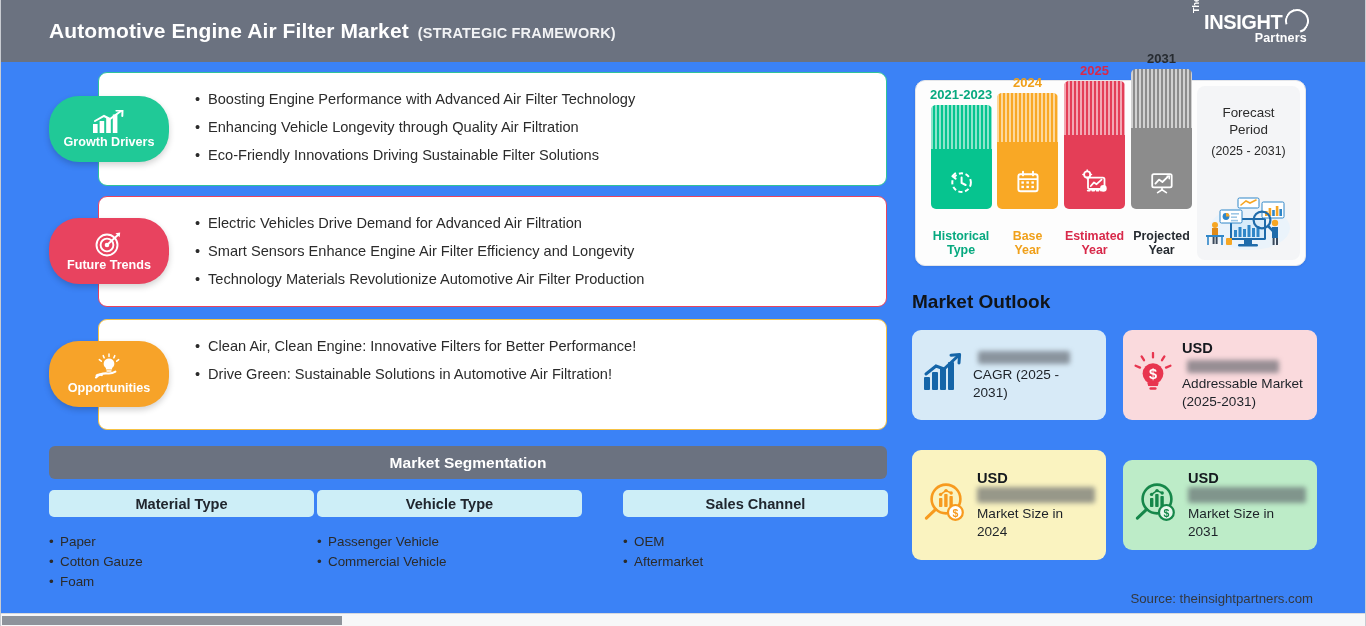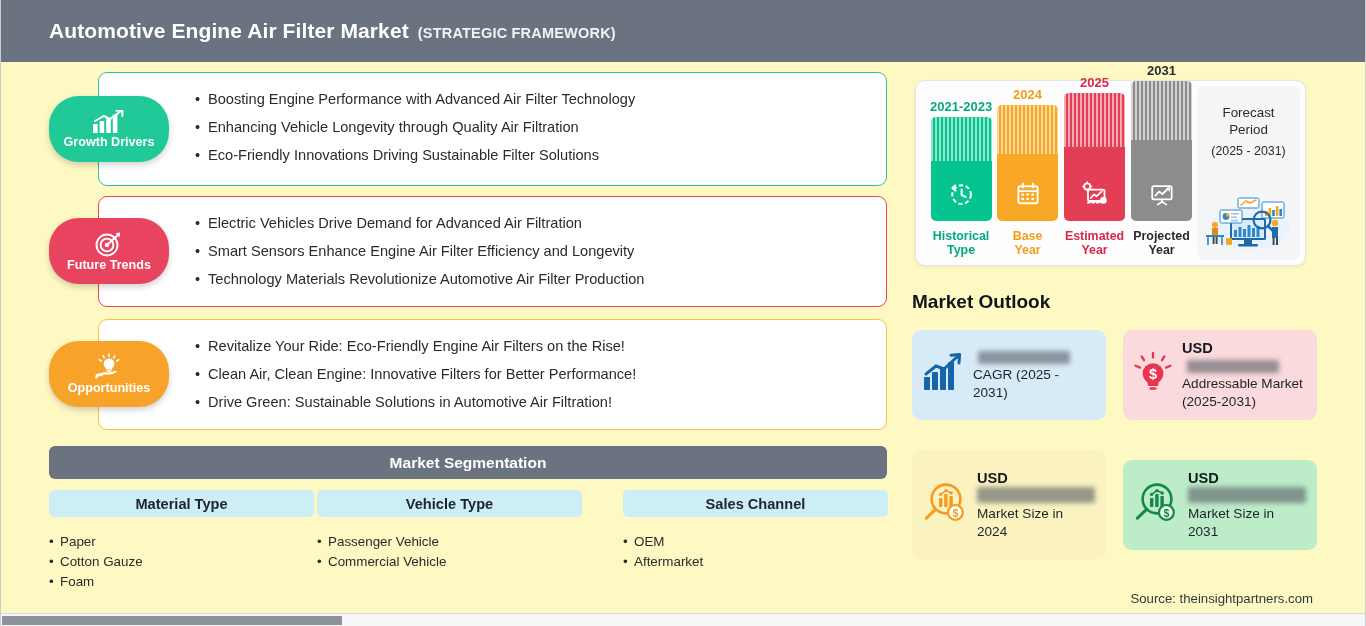--- a/index.html
+++ b/index.html
@@ -5,21 +5,21 @@
   * { box-sizing: border-box; margin: 0; padding: 0; }
   html, body {
     width: 1366px; height: 626px;
     background: #ffffff;
     font-family: "Liberation Sans", sans-serif;
     overflow: hidden;
   }
   #page {
     position: relative;
     width: 1366px; height: 626px;
-    background: #fef9c3;
+    background: #3b82f6;
     border-left: 1px solid #c9ccd2;
     border-right: 1px solid #c9ccd2;
     overflow: hidden;
   }
 
   
   #header {
     position: absolute; left: 0; top: 0;
     width: 1366px; height: 62px;
     background: #6b7280;
@@ -171,21 +171,21 @@
     position: relative; overflow: hidden;
     display: flex; align-items: flex-end; justify-content: center;
   }
   .fc-stripes {
     position: absolute; left: 0; top: 0; right: 0;
     height: 42%;
   }
   .fc-icon { position: relative; margin-bottom: 10px; }
   .fc-cap {
     font-size: 12.4px; font-weight: bold;
-    margin-top: 8px; line-height: 14px;
+    margin-top: 20px; line-height: 14px;
   }
   #fcg-0 { left: 14px; }
   #fcg-1 { left: 81px; }
   #fcg-2 { left: 148px; }
   #fcg-3 { left: 215px; }
 
   #fc-right {
     position: absolute; right: 5px; top: 5px;
     width: 103px; height: 174px;
     background: #f4f5f7;
@@ -255,20 +255,26 @@
 </head>
 <body>
 
 <div id="page">
 
   <div id="header">
     <div id="header-title-wrap">
       <span id="header-title">Automotive Engine Air Filter Market</span>
       <span id="header-subtitle">(STRATEGIC FRAMEWORK)</span>
     </div>
+    <div id="logo">
+      <span id="logo-the">The</span>
+      <span id="logo-insight">INSIGHT</span>
+      <span id="logo-partners">Partners</span>
+      <span id="logo-arc"></span>
+    </div>
   </div>
 
   <div class="panel" id="panel-growth">
     <div class="panel-list">
       <div class="panel-li">Boosting Engine Performance with Advanced Air Filter Technology</div>
       <div class="panel-li">Enhancing Vehicle Longevity through Quality Air Filtration</div>
       <div class="panel-li">Eco-Friendly Innovations Driving Sustainable Filter Solutions</div>
     </div>
   </div>
   <div class="badge" id="badge-growth">
@@ -300,21 +306,20 @@
         <circle cx="13" cy="14" r="2.3" fill="#fff"></circle>
         <path d="M13 14 L25 3" stroke="#fff" stroke-width="1.9" stroke-linecap="round"></path>
         <path d="M21.5 2.2 L26.2 1.6 L25.6 6.3 Z" fill="#fff"></path>
       </svg>
     </span>
     <span class="badge-label">Future Trends</span>
   </div>
 
   <div class="panel" id="panel-opps">
     <div class="panel-list">
-      <div class="panel-li">Revitalize Your Ride: Eco-Friendly Engine Air Filters on the Rise!</div>
       <div class="panel-li">Clean Air, Clean Engine: Innovative Filters for Better Performance!</div>
       <div class="panel-li">Drive Green: Sustainable Solutions in Automotive Air Filtration!</div>
     </div>
   </div>
   <div class="badge" id="badge-opps">
     <span>
       <svg width="34" height="27" viewBox="0 0 34 27">
         <g stroke="#fff" stroke-width="1.5" stroke-linecap="round">
           <path d="M17 1 L17 3.6"></path>
             <path d="M11.2 2.6 L12.2 4.9"></path>

